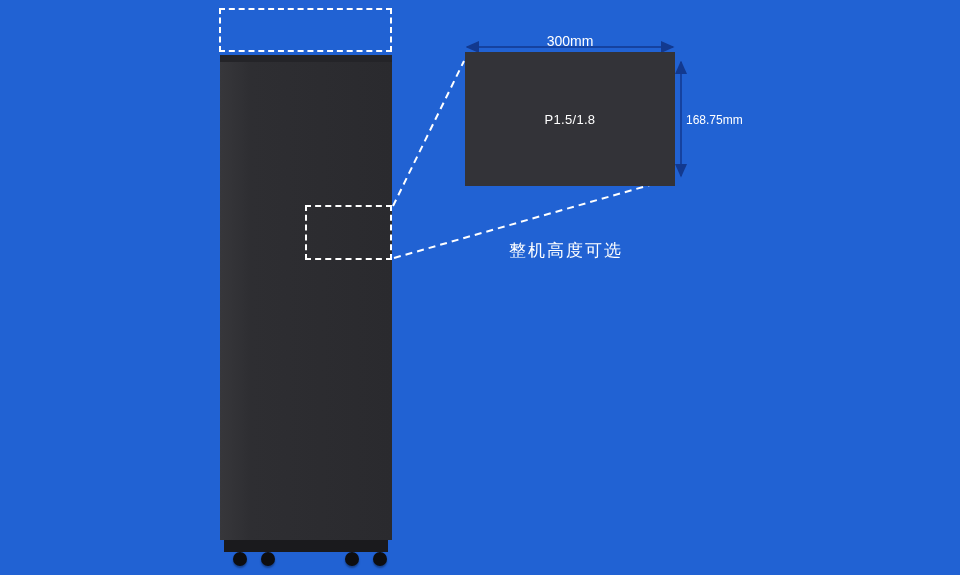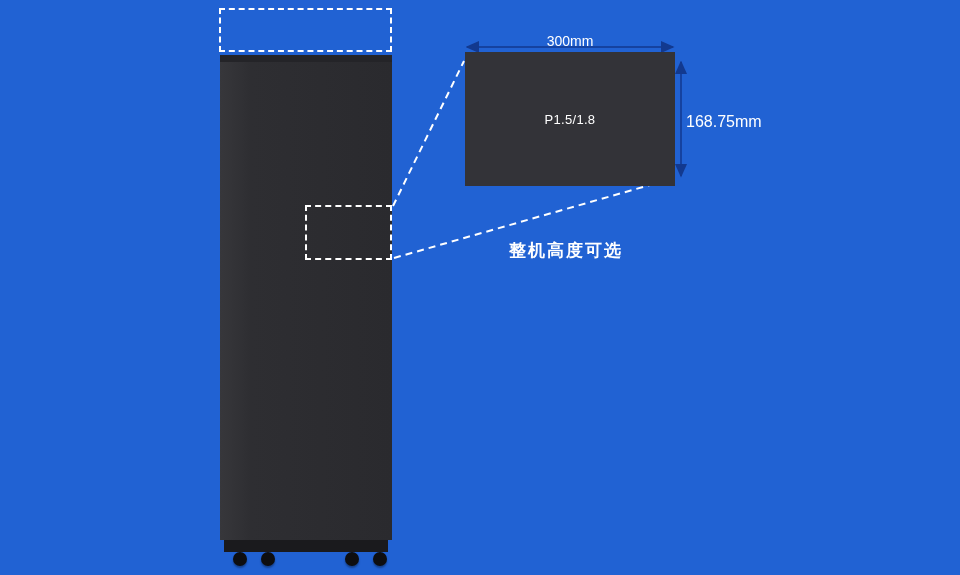--- a/index.html
+++ b/index.html
@@ -66,27 +66,27 @@
   .module-zoom .pitch{
     font-size:13px;letter-spacing:.3px;color:var(--text);
   }
 
   
   .dim-width-label{
     left:465px;top:33px;width:210px;text-align:center;
     font-size:14px;color:var(--text);
   }
   .dim-height-label{
-    left:686px;top:113px;font-size:16px;color:var(--text);white-space:nowrap;
+    left:686px;top:113px;font-size:12px;color:var(--text);white-space:nowrap;
   }
 
   
   .height-option{
     left:509px;top:239px;
-    font-size:17px;font-weight:bold;color:var(--text);
+    font-size:17px;font-weight:normal;color:var(--text);
     letter-spacing:2px;white-space:nowrap;
   }
 
   
   svg.overlay{
     position:absolute;left:0;top:0;width:960px;height:575px;
     pointer-events:none;
   }
   .dash-line{stroke:var(--dashed);stroke-width:2;stroke-dasharray:7 5;fill:none;}
   .dim-line{stroke:var(--dimension);stroke-width:1.5;fill:none;}

